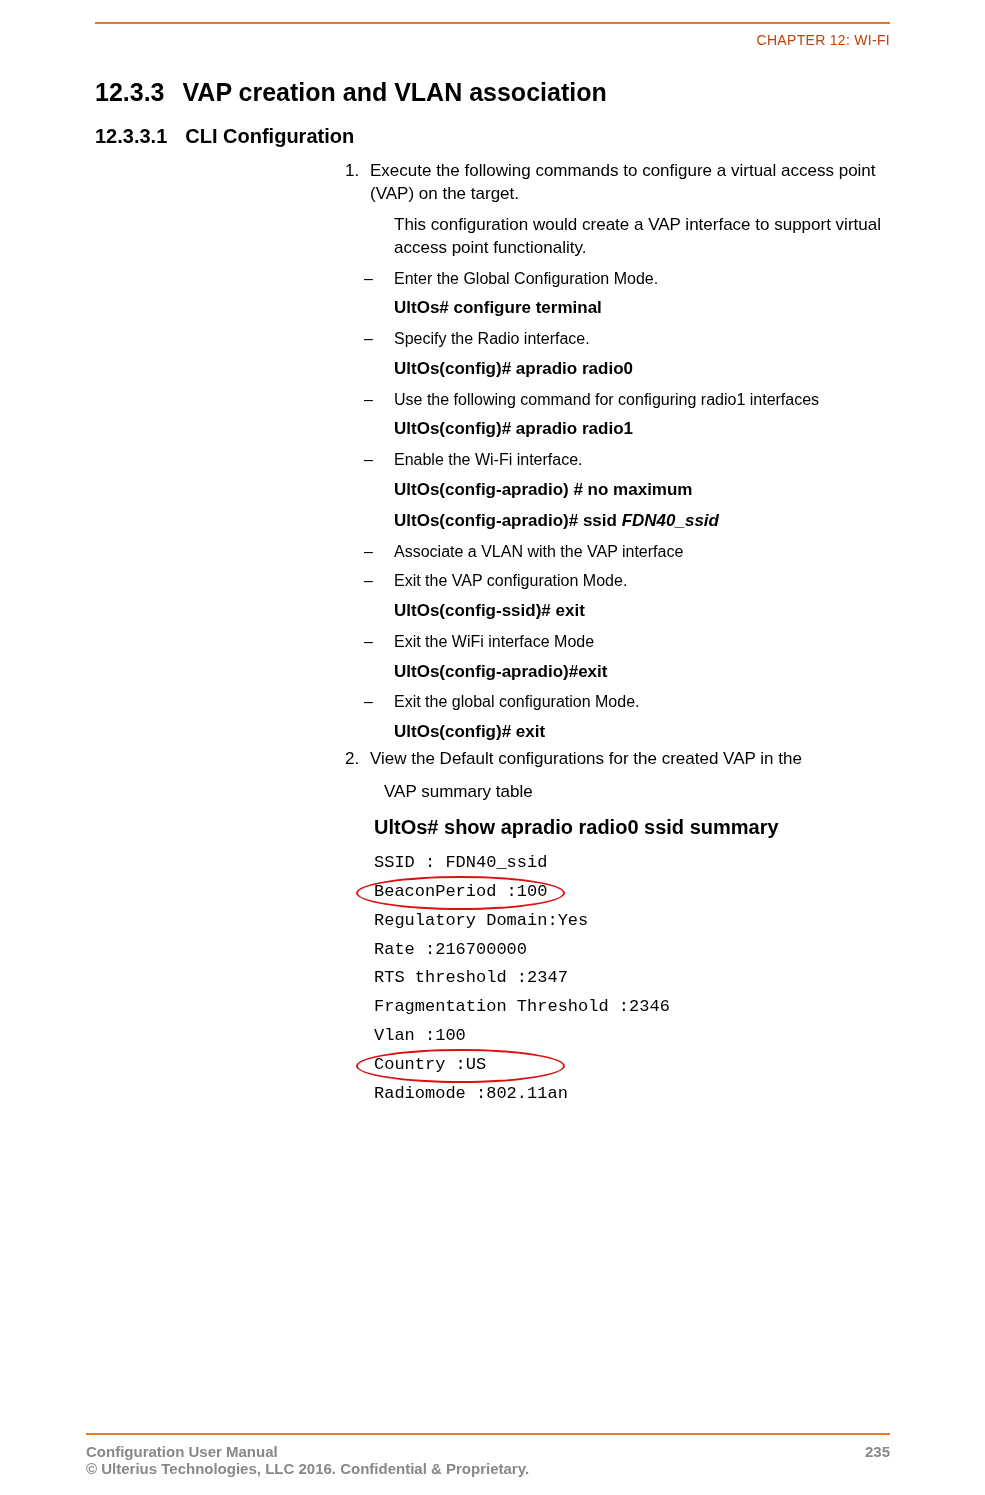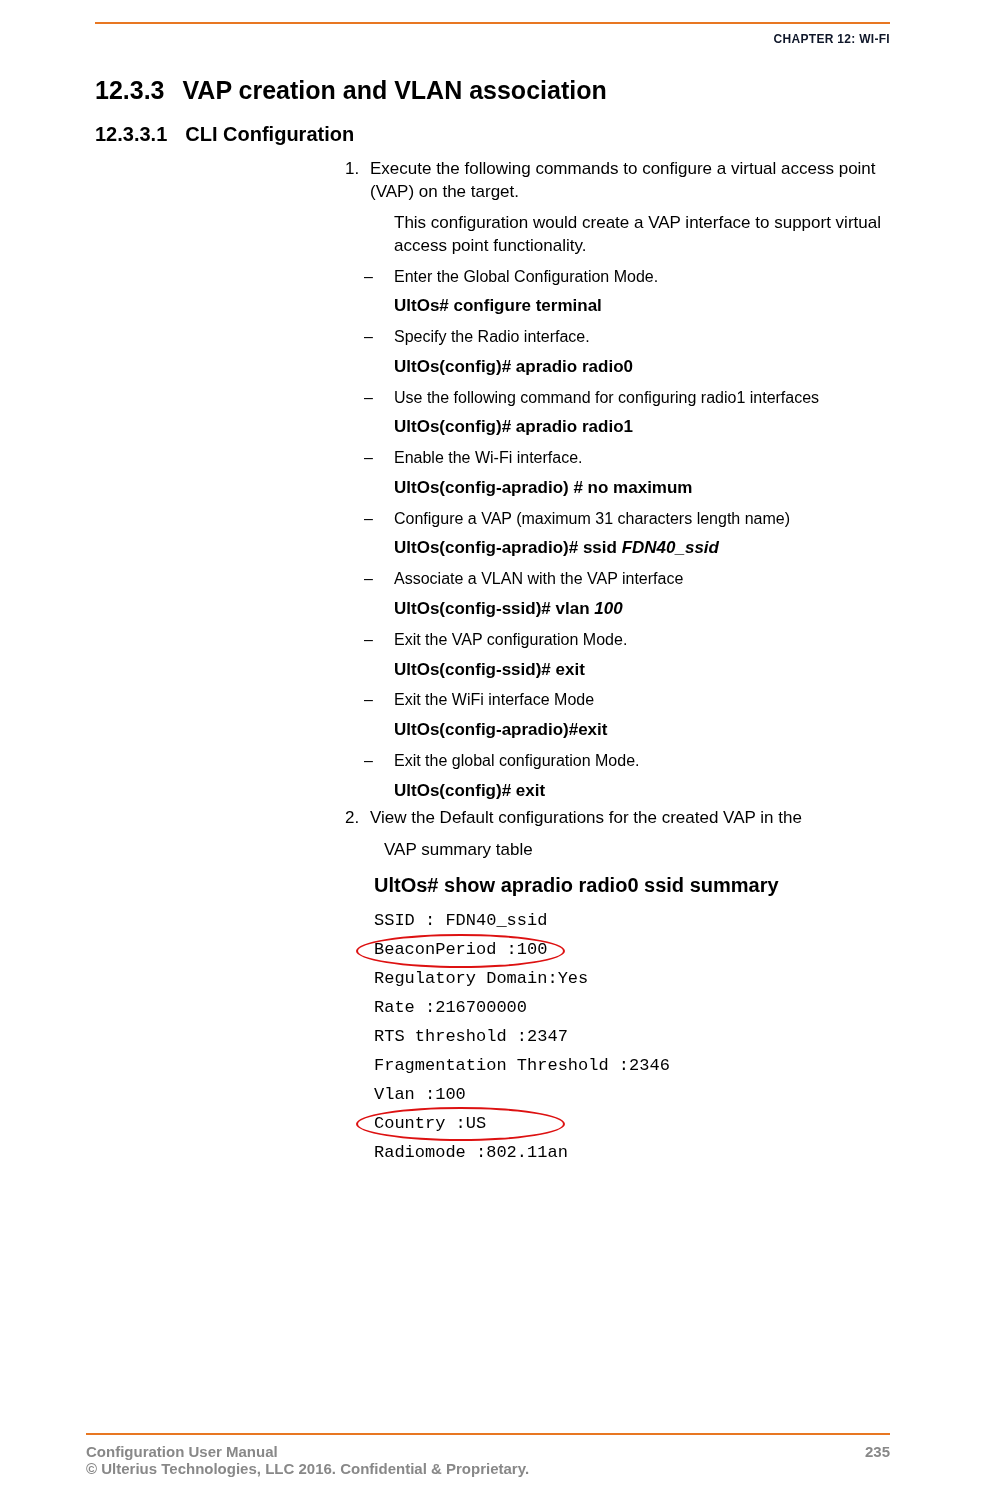--- a/index.html
+++ b/index.html
@@ -15,23 +15,23 @@
     position: relative;
     box-sizing: border-box;
     padding: 0 95px;
   }
   .top-rule {
     border-top: 2px solid #e87722;
     margin-top: 22px;
   }
   .running-header {
     text-align: right;
-    font-size: 12px;
-    font-weight: bold;
-    color: #0f172a;
+    font-size: 14px;
+    font-weight: normal;
+    color: #c2410c;
     letter-spacing: 0.3px;
     margin-top: 8px;
     margin-bottom: 30px;
   }
   .h3 {
     font-size: 25px;
     font-weight: bold;
     margin: 20px 0 18px 0;
   }
   .h4 {
@@ -164,28 +164,24 @@
         </ul>
         <div class="cmd">UltOs(config)# apradio radio0</div>
         <ul class="dash-list">
           <li><span>Use the following command for configuring radio1 interfaces</span></li>
         </ul>
         <div class="cmd">UltOs(config)# apradio radio1</div>
         <ul class="dash-list">
           <li><span>Enable the Wi-Fi interface.</span></li>
         </ul>
         <div class="cmd">UltOs(config-apradio) # no maximum</div>
-        <ul class="dash-list">
-          <li><span>Configure a VAP (maximum 31 characters length name)</span></li>
-        </ul>
         <div class="cmd"><span>UltOs(config-apradio)# ssid </span><span class="arg">FDN40_ssid</span></div>
         <ul class="dash-list">
           <li><span>Associate a VLAN with the VAP interface</span></li>
         </ul>
-        <div class="cmd"><span>UltOs(config-ssid)# vlan </span><span class="arg">100</span></div>
         <ul class="dash-list">
           <li><span>Exit the VAP configuration Mode.</span></li>
         </ul>
         <div class="cmd">UltOs(config-ssid)# exit</div>
         <ul class="dash-list">
           <li><span>Exit the WiFi interface Mode</span></li>
         </ul>
         <div class="cmd">UltOs(config-apradio)#exit</div>
         <ul class="dash-list">
           <li><span>Exit the global configuration Mode.</span></li>

